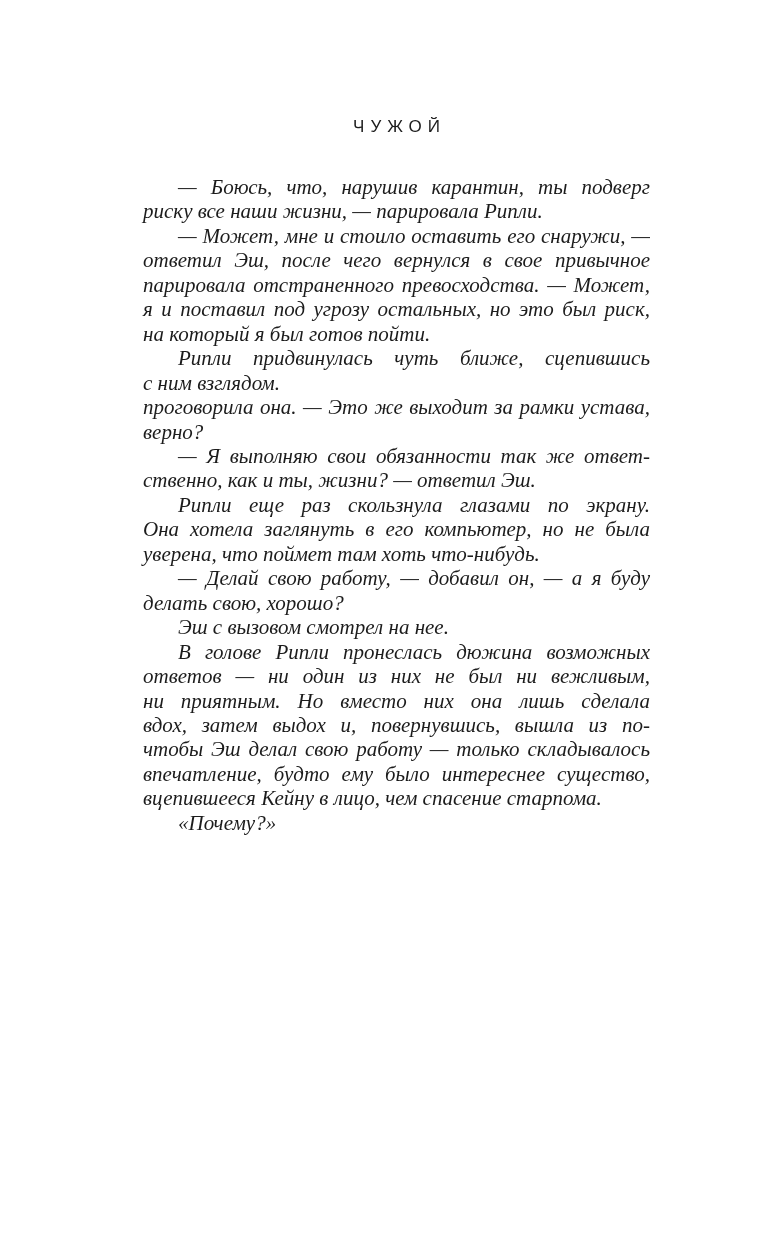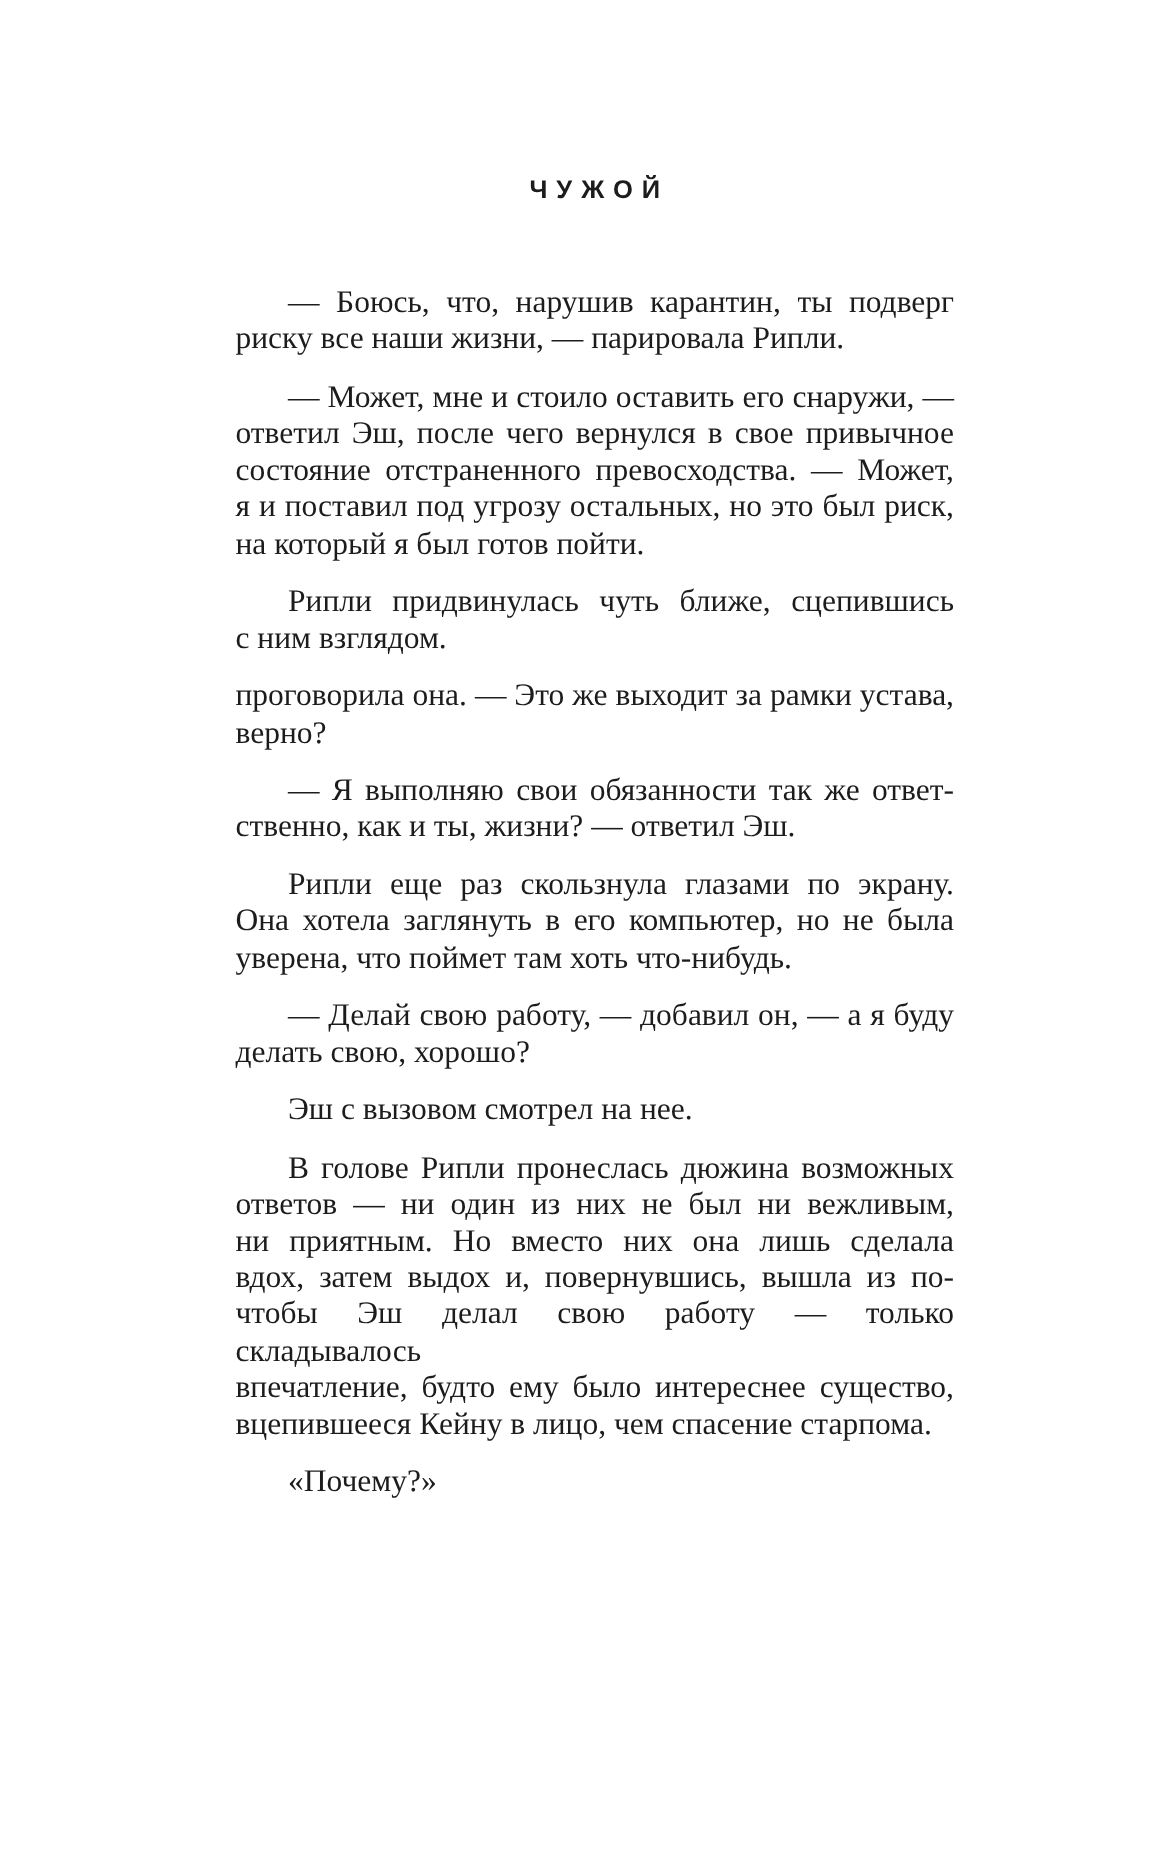--- a/index.html
+++ b/index.html
@@ -17,35 +17,35 @@
   }
   .running-header {
     position: absolute;
     top: 118px;
     left: 143px;
     width: 507px;
     box-sizing: border-box;
     padding-left: 6px; 
     text-align: center;
     font-family: "Liberation Sans", "DejaVu Sans", sans-serif;
-    font-weight: 700;
+    font-weight: 400;
     font-size: 17px;
     line-height: 17px;
     letter-spacing: 6px;
   }
   .body-text {
     position: absolute;
     top: 175px;
     left: 143px;
     width: 507px;
     font-family: "Liberation Serif", "DejaVu Serif", serif;
     font-size: 21px;
     line-height: 24.45px;
   }
-  .para { margin: 14px; padding: 0; }
+  .para { margin: 0; padding: 0; font-style: italic; }
   .line {
     text-align: justify;
     text-align-last: justify;
   }
   .line.last {
     text-align: center;
     text-align-last: left;
   }
   .line.first {
     text-indent: 35px;
@@ -57,21 +57,21 @@
 <div class="page">
   <div class="running-header">ЧУЖОЙ</div>
   <div class="body-text">
       <div class="para">
         <div class="line first">— Боюсь, что, нарушив карантин, ты подверг</div>
         <div class="line last">риску все наши жизни, — парировала Рипли.</div>
       </div>
       <div class="para">
         <div class="line first">— Может, мне и стоило оставить его снаружи, —</div>
         <div class="line">ответил Эш, после чего вернулся в свое привычное</div>
-        <div class="line">состояние отстраненного превосходства. — Может,</div>
+        <div class="line">парировала отстраненного превосходства. — Может,</div>
         <div class="line">я и поставил под угрозу остальных, но это был риск,</div>
         <div class="line last">на который я был готов пойти.</div>
       </div>
       <div class="para">
         <div class="line first">Рипли придвинулась чуть ближе, сцепившись</div>
         <div class="line last">с ним взглядом.</div>
       </div>
       <div class="para">
         <div class="line">проговорила она. — Это же выходит за рамки устава,</div>
         <div class="line last">верно?</div>

